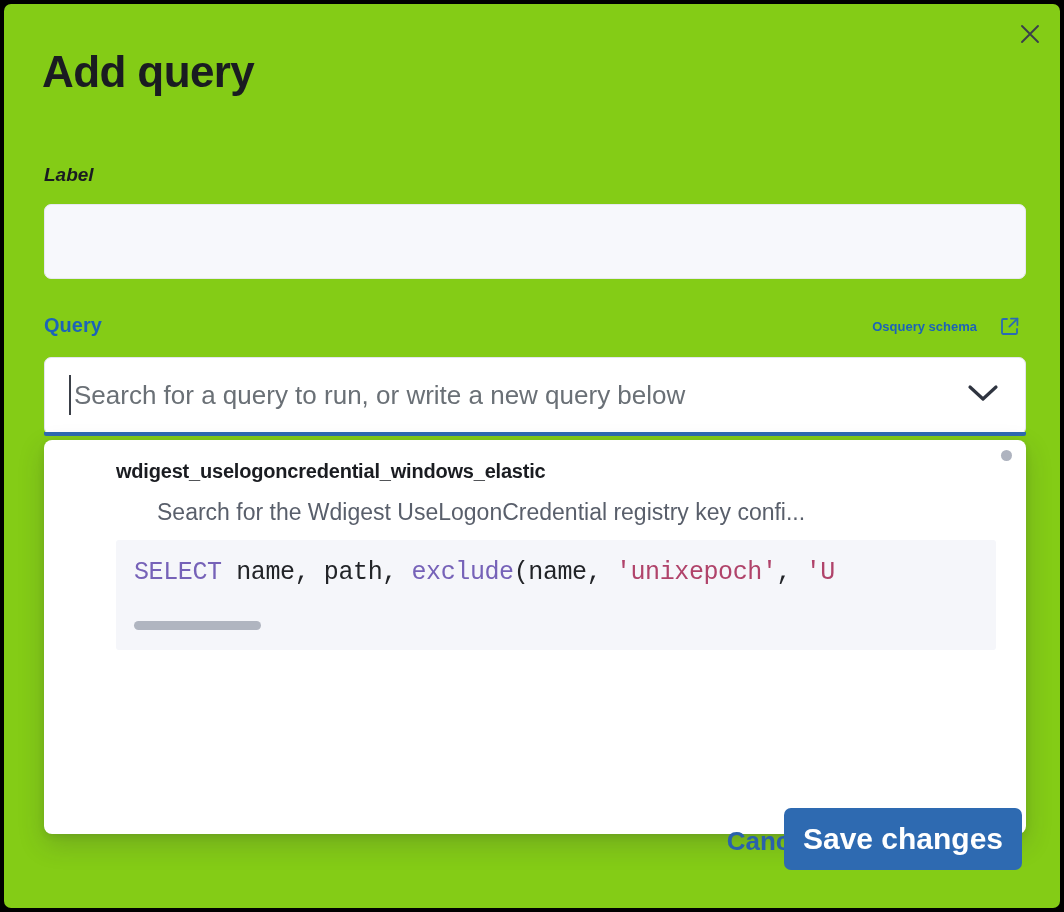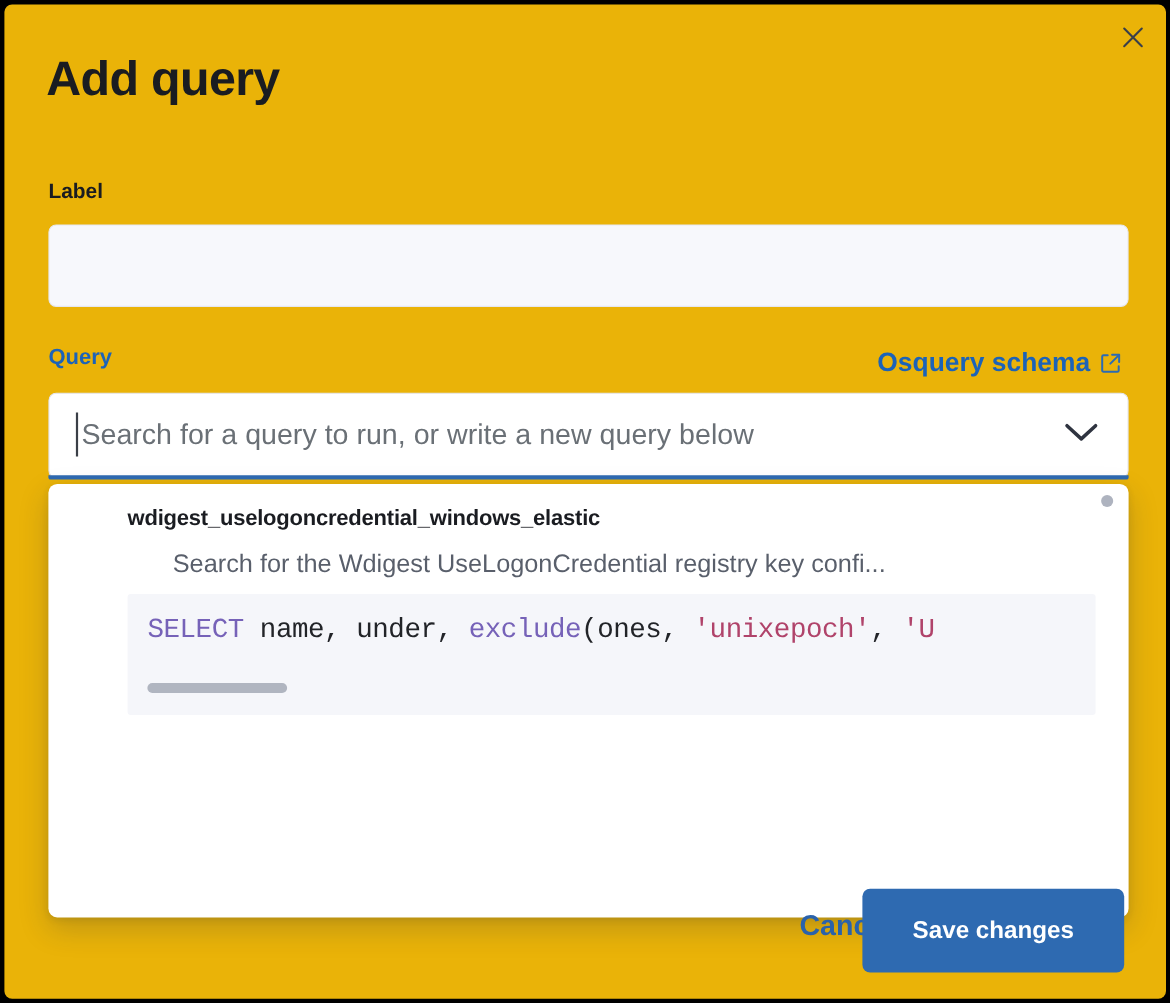--- a/index.html
+++ b/index.html
@@ -16,21 +16,21 @@
     position: relative;
     width: 1064px; height: 912px;
     background: #000000;
     padding: 4px;
   }
 
   
   #modal {
     position: relative;
     width: 1056px; height: 904px;
-    background: #eab308;
+    background: #84cc16;
     border-radius: 7px;
     overflow: hidden;
   }
 
   
   #close-btn {
     position: absolute;
     top: 12px; right: 12px;
     width: 36px; height: 36px;
     display: flex; align-items: center; justify-content: center;
@@ -54,20 +54,21 @@
     margin: 0;
   }
 
   
   #label-caption {
     position: absolute;
     left: 40px; top: 160px;
     font-size: 19px;
     font-weight: 700;
     color: #1a1c21;
+    font-style: italic;
   }
   #label-input {
     position: absolute;
     left: 40px; top: 200px;
     width: 982px; height: 75px;
     background: #f7f8fc;
     border: 1px solid #e6e8f1;
     border-radius: 7px;
     font-family: "Liberation Sans", sans-serif;
     font-size: 19px;
@@ -80,22 +81,22 @@
   #query-caption {
     position: absolute;
     left: 40px; top: 310px;
     font-size: 20px;
     font-weight: 700;
     color: #1c63b8;
   }
   #schema-link {
     position: absolute;
     right: 40px; top: 312px;
-    display: flex; align-items: center; gap: 9px;
-    font-size: 24px;
+    display: flex; align-items: center; gap: 23px;
+    font-size: 13px;
     font-weight: 700;
     color: #1c63b8;
     text-decoration: none;
     cursor: pointer;
   }
   #schema-link svg { display: block; }
 
   
   #search-box {
     position: absolute;
@@ -215,26 +216,26 @@
     font-family: "Liberation Sans", sans-serif;
     font-size: 26px;
     font-weight: 700;
     color: #2a62ab;
     cursor: pointer;
     padding: 10px 6px;
   }
   #save-btn {
     position: absolute;
     right: 38px; top: 0px;
-    width: 238px; height: 76px;
+    width: 238px; height: 62px;
     background: #2e6ab1;
     border: none;
     border-radius: 7px;
     font-family: "Liberation Sans", sans-serif;
-    font-size: 22px;
+    font-size: 30px;
     font-weight: 700;
     color: #ffffff;
     cursor: pointer;
   }
 </style>
 </head>
 <body>
 
 <div id="frame">
   <div id="modal">
@@ -275,21 +276,21 @@
     </div>
     <div id="search-underline"></div>
 
     <div id="dropdown">
       <div id="dd-scroll-dot"></div>
 
       <div class="dd-item">
         <div class="dd-title">wdigest_uselogoncredential_windows_elastic</div>
         <div class="dd-desc">Search for the Wdigest UseLogonCredential registry key confi...</div>
         <div class="dd-code dd-code-1">
-          <span class="code-line"><span class="kw">SELECT</span><span class=""> name, under, </span><span class="kw">exclude</span><span class="">(ones, </span><span class="str">'unixepoch'</span><span class="">, </span><span class="str">'U</span></span>
+          <span class="code-line"><span class="kw">SELECT</span><span class=""> name, path, </span><span class="kw">exclude</span><span class="">(name, </span><span class="str">'unixepoch'</span><span class="">, </span><span class="str">'U</span></span>
           <div class="code-scrollbar"></div>
         </div>
       </div>
 
     </div>
 
     <div id="footer">
       <button id="cancel-btn">Cancel</button>
       <button id="save-btn">Save changes</button>
     </div>

